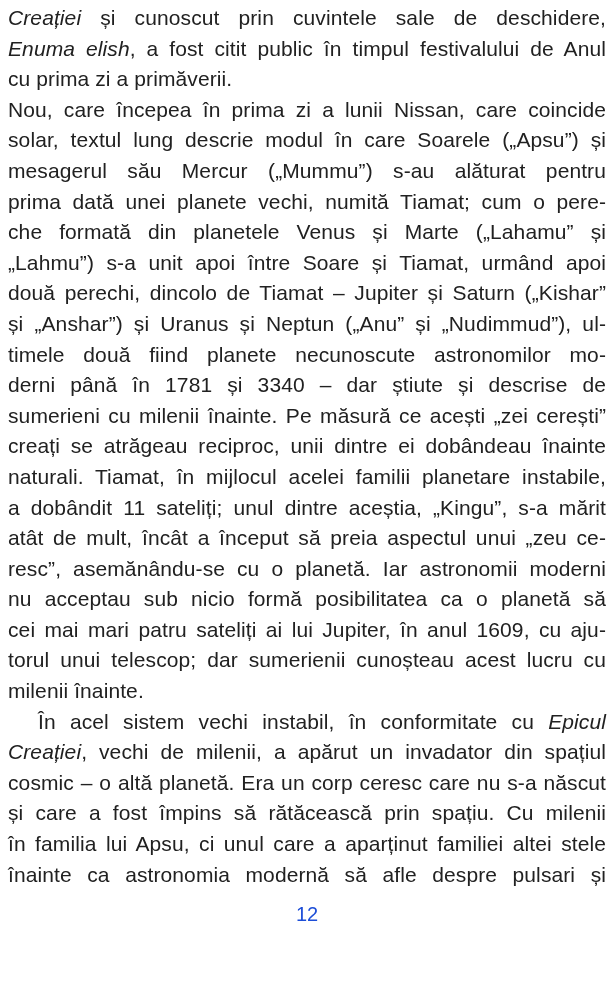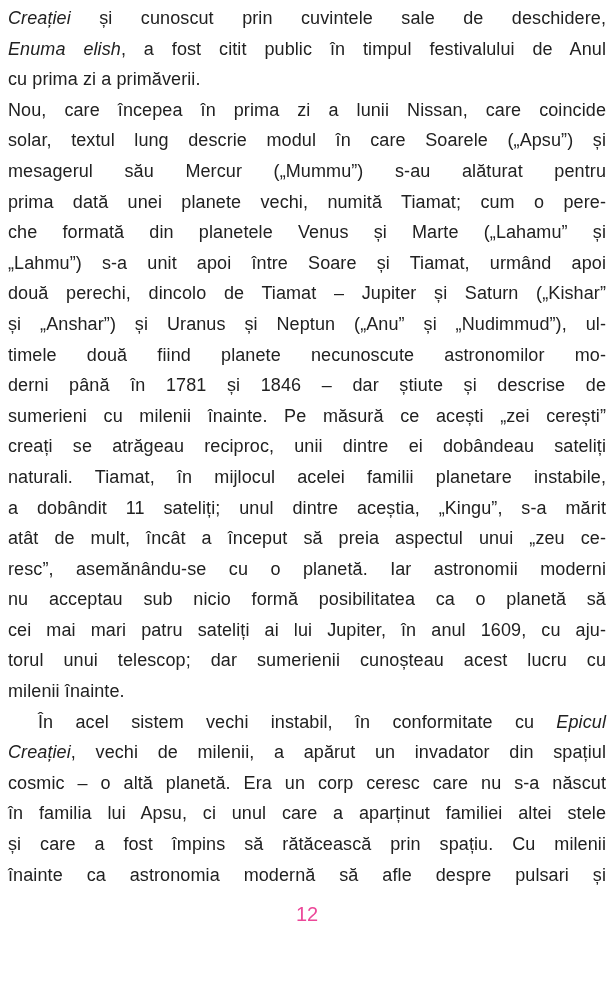--- a/index.html
+++ b/index.html
@@ -17,41 +17,41 @@
   .book-page {
     box-sizing: border-box;
     width: 615px;
     height: 1000px;
     padding: 3px 9px 0 8px;
   }
   .paragraph {
     margin: 0;
   }
   .line {
-    font-size: 18px;
+    font-size: 21px;
     line-height: 30.6px;
     text-align: justify;
     text-align-last: justify;
     letter-spacing: 0.1px;
   }
   .line.lastline {
     text-align-last: left;
   }
   .line.indent {
     text-indent: 30px;
   }
   .line em {
     font-style: italic;
   }
   .page-number {
     margin-top: 12px;
     text-align: center;
     font-size: 20px;
     line-height: 24px;
-    color: #ec4899;
+    color: #1d4ed8;
   }
 </style>
 </head>
 <body>
 
 <div class="book-page">
   <div id="text-block">
       <div class="paragraph">
         <div class="line"><em>Creației</em><span> și cunoscut prin cuvintele sale de deschidere,</span></div>
         <div class="line"><em>Enuma elish</em><span>, a fost citit public în timpul festivalului de Anul</span></div>
@@ -60,35 +60,35 @@
       </div>
       <div class="paragraph">
         <div class="line"><span>solar, textul lung descrie modul în care Soarele („Apsu”) și</span></div>
         <div class="line"><span>mesagerul său Mercur („Mummu”) s-au alăturat pentru</span></div>
         <div class="line"><span>prima dată unei planete vechi, numită Tiamat; cum o pere-</span></div>
         <div class="line"><span>che formată din planetele Venus și Marte („Lahamu” și</span></div>
         <div class="line"><span>„Lahmu”) s-a unit apoi între Soare și Tiamat, urmând apoi</span></div>
         <div class="line"><span>două perechi, dincolo de Tiamat – Jupiter și Saturn („Kishar”</span></div>
         <div class="line"><span>și „Anshar”) și Uranus și Neptun („Anu” și „Nudimmud”), ul-</span></div>
         <div class="line"><span>timele două fiind planete necunoscute astronomilor mo-</span></div>
-        <div class="line"><span>derni până în 1781 și 1846 – dar știute și descrise de</span></div>
+        <div class="line"><span>derni până în 1781 și 3340 – dar știute și descrise de</span></div>
         <div class="line"><span>sumerieni cu milenii înainte. Pe măsură ce acești „zei cerești”</span></div>
-        <div class="line"><span>creați se atrăgeau reciproc, unii dintre ei dobândeau sateliți</span></div>
+        <div class="line"><span>creați se atrăgeau reciproc, unii dintre ei dobândeau înainte</span></div>
         <div class="line"><span>naturali. Tiamat, în mijlocul acelei familii planetare instabile,</span></div>
         <div class="line"><span>a dobândit 11 sateliți; unul dintre aceștia, „Kingu”, s-a mărit</span></div>
         <div class="line"><span>atât de mult, încât a început să preia aspectul unui „zeu ce-</span></div>
         <div class="line"><span>resc”, asemănându-se cu o planetă. Iar astronomii moderni</span></div>
         <div class="line"><span>nu acceptau sub nicio formă posibilitatea ca o planetă să</span></div>
         <div class="line"><span>cei mai mari patru sateliți ai lui Jupiter, în anul 1609, cu aju-</span></div>
         <div class="line"><span>torul unui telescop; dar sumerienii cunoșteau acest lucru cu</span></div>
         <div class="line lastline"><span>milenii înainte.</span></div>
       </div>
       <div class="paragraph">
         <div class="line indent"><span>În acel sistem vechi instabil, în conformitate cu </span><em>Epicul</em></div>
         <div class="line"><em>Creației</em><span>, vechi de milenii, a apărut un invadator din spațiul</span></div>
         <div class="line"><span>cosmic – o altă planetă. Era un corp ceresc care nu s-a născut</span></div>
+        <div class="line"><span>și care a fost împins să rătăcească prin spațiu. Cu milenii</span></div>
         <div class="line"><span>în familia lui Apsu, ci unul care a aparținut familiei altei stele</span></div>
-        <div class="line"><span>și care a fost împins să rătăcească prin spațiu. Cu milenii</span></div>
         <div class="line"><span>înainte ca astronomia modernă să afle despre pulsari și</span></div>
       </div>
     </div>
   <div class="page-number">12</div>
 </div>
 
 </body></html>

